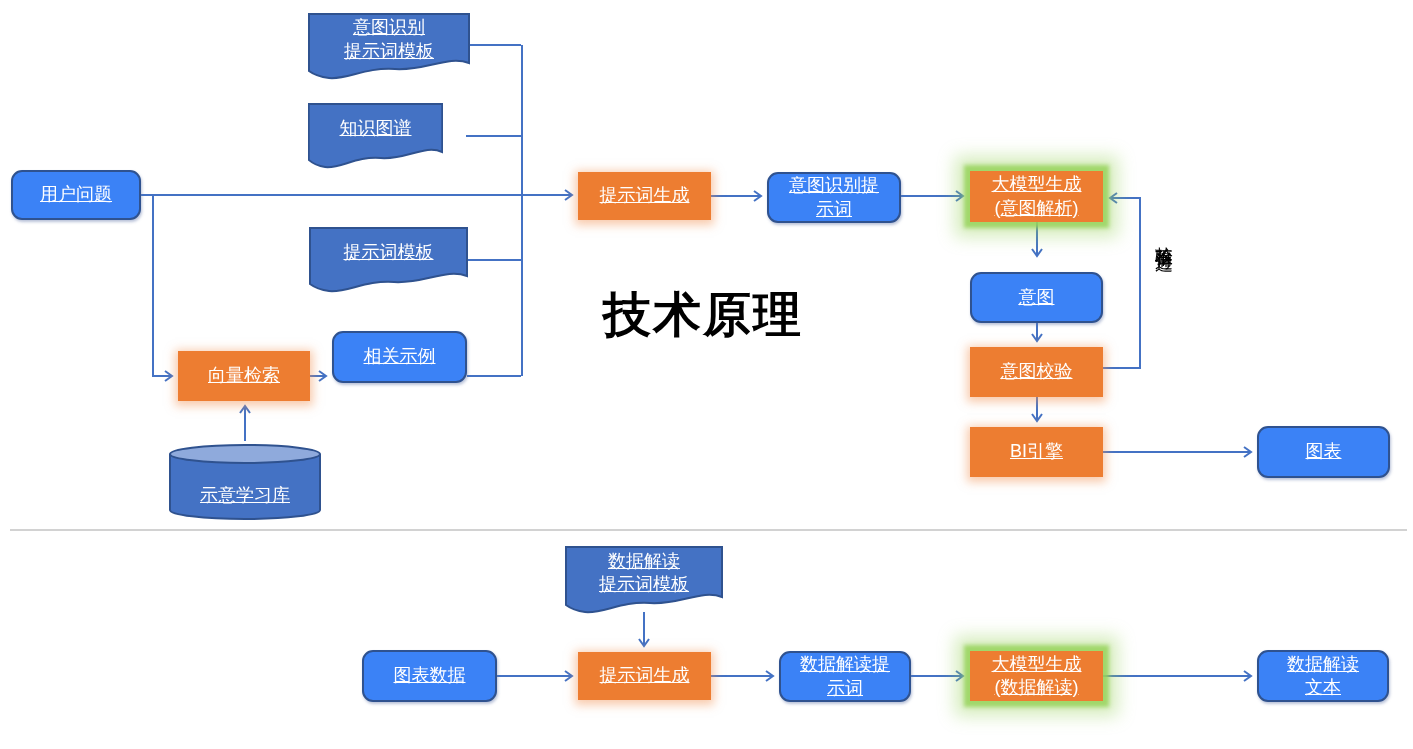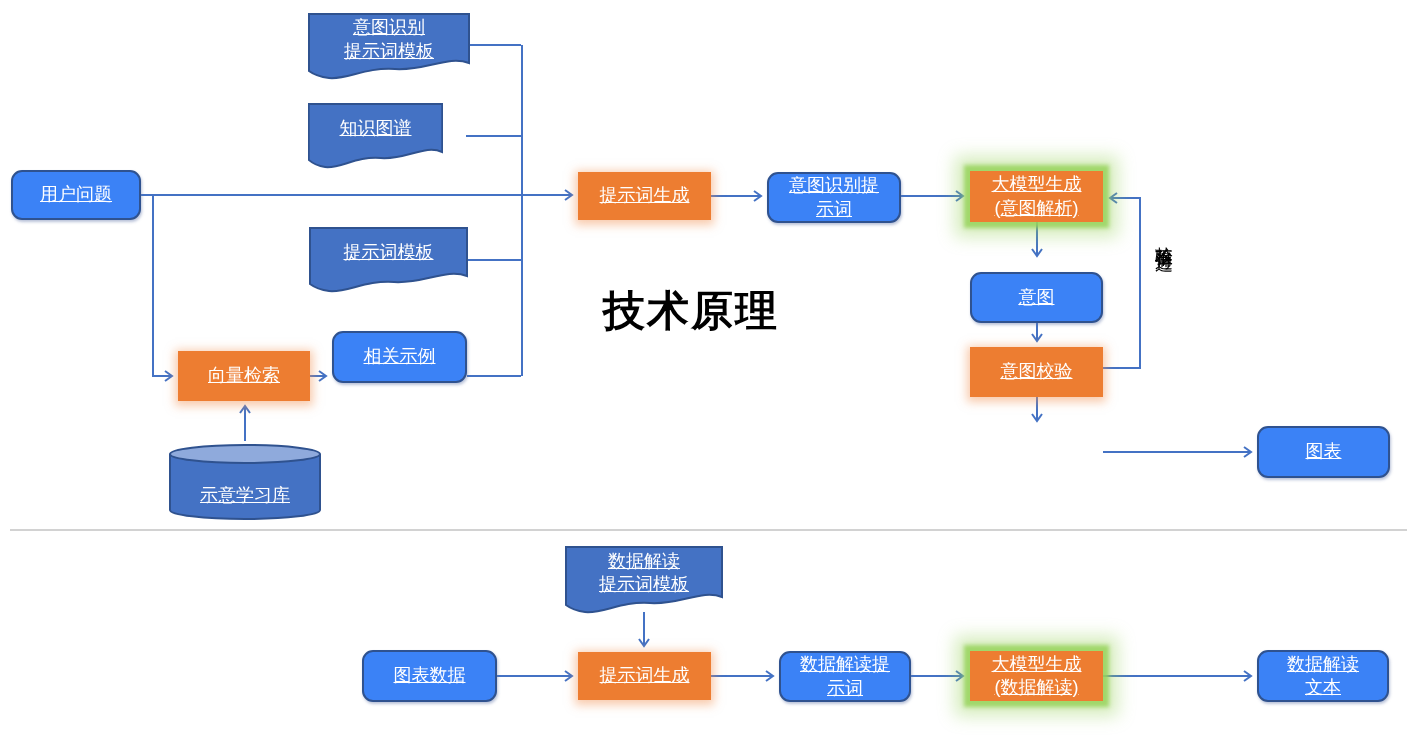--- a/index.html
+++ b/index.html
@@ -28,21 +28,21 @@
   }
   .wave{background:transparent;border:none;padding-bottom:14px;}
   .wave > svg{position:absolute;left:0;top:0;width:100%;height:100%;}
   .wave .lbl{position:relative;}
   .wave path{fill:#4472C4;stroke:#2F528F;stroke-width:2;}
   .cyl{background:transparent;border:none;justify-content:flex-end;padding-bottom:14px;}
   .cyl > svg{position:absolute;left:0;top:0;width:100%;height:100%;}
   .cyl .lbl{position:relative;}
   .diagram-title{
     position:absolute;left:603px;top:283px;
-    font-size:42px;font-weight:700;color:#000000;letter-spacing:2px;white-space:nowrap;
+    font-size:48px;font-weight:700;color:#000000;letter-spacing:2px;white-space:nowrap;
   }
   .vertical-label{
     position:absolute;left:1152px;top:232px;
     writing-mode:vertical-rl;text-orientation:upright;
     font-size:18px;color:#000000;letter-spacing:2px;white-space:nowrap;
   }
   .divider{
     position:absolute;left:10px;top:529px;width:1397px;height:2px;background:#d2d2d2;
   }
   #connectors{position:absolute;left:0;top:0;pointer-events:none;}
@@ -135,20 +135,23 @@
   </div>
 
   <div class="node blue" style="left:970px;top:272px;width:133px;height:51px">
     <span class="lbl">意图</span>
   </div>
 
   <div class="node orange" style="left:970px;top:347px;width:133px;height:50px">
     <span class="lbl">意图校验</span>
   </div>
 
+  <div class="node orange" style="left:970px;top:427px;width:133px;height:50px">
+    <span class="lbl">BI引擎</span>
+  </div>
 
   <div class="node blue" style="left:1257px;top:426px;width:133px;height:52px">
     <span class="lbl">图表</span>
   </div>
 
   <div class="node orange" style="left:178px;top:351px;width:132px;height:50px">
     <span class="lbl">向量检索</span>
   </div>
 
   <div class="node blue" style="left:332px;top:331px;width:135px;height:52px">

